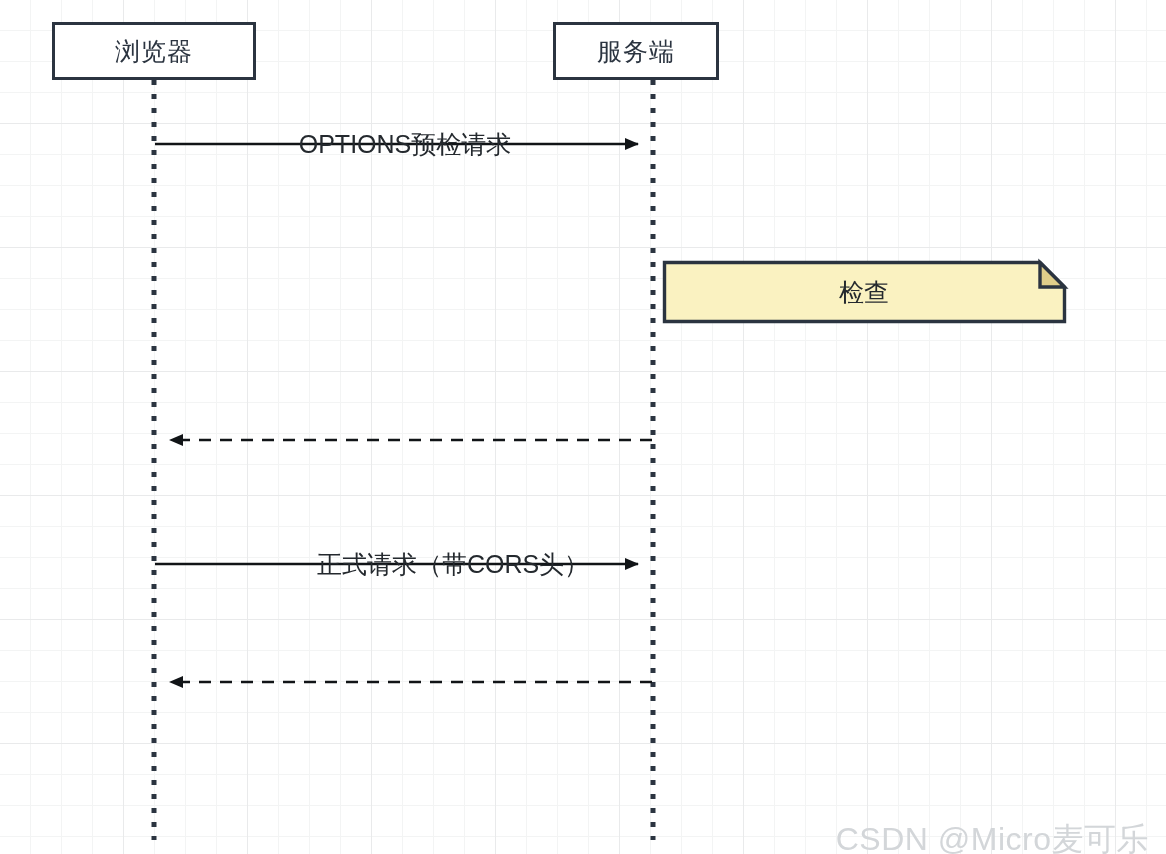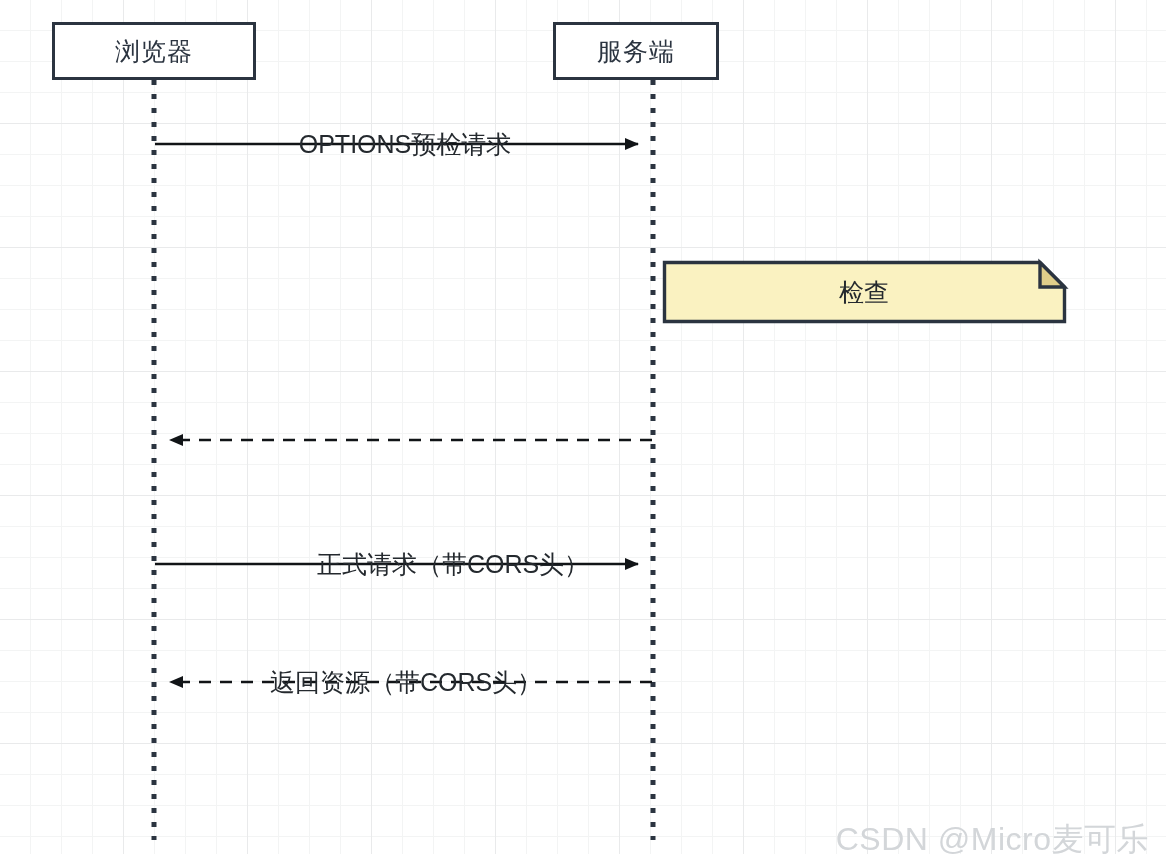--- a/index.html
+++ b/index.html
@@ -152,21 +152,20 @@
 
   <div class="participant" id="participant-server">
     <span>服务端</span>
   </div>
 
   <div class="msg-label" style="left:405px; top:144px;">OPTIONS预检请求</div>
 
 
   <div class="msg-label" style="left:426px; top:564px;margin-left:27px;">正式请求（带CORS头）</div>
 
-  <div class="msg-label" style="left:406px; top:682px;">返回资源（带CORS头）</div>
 
   <div id="note-check">
     <div class="note-text">
       <span>检查</span>
     </div>
   </div>
 
   <div id="watermark">CSDN @Micro麦可乐</div>
 
 </div>

